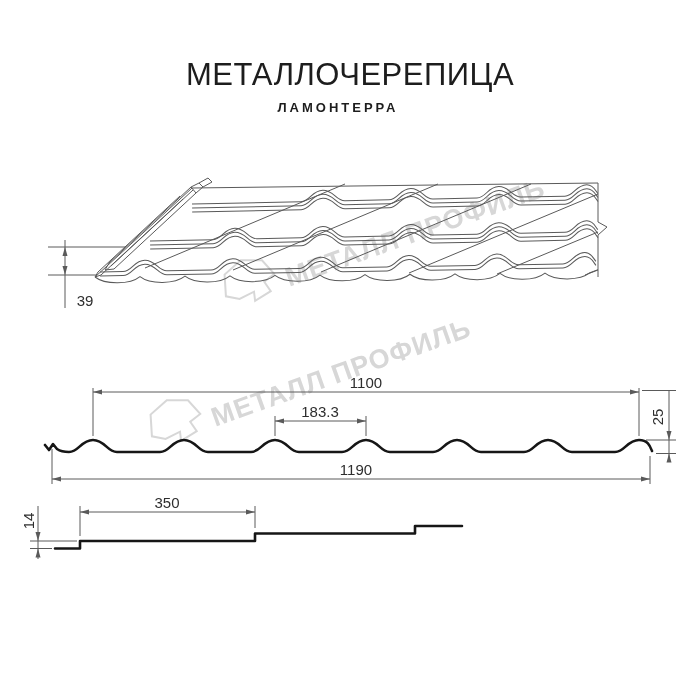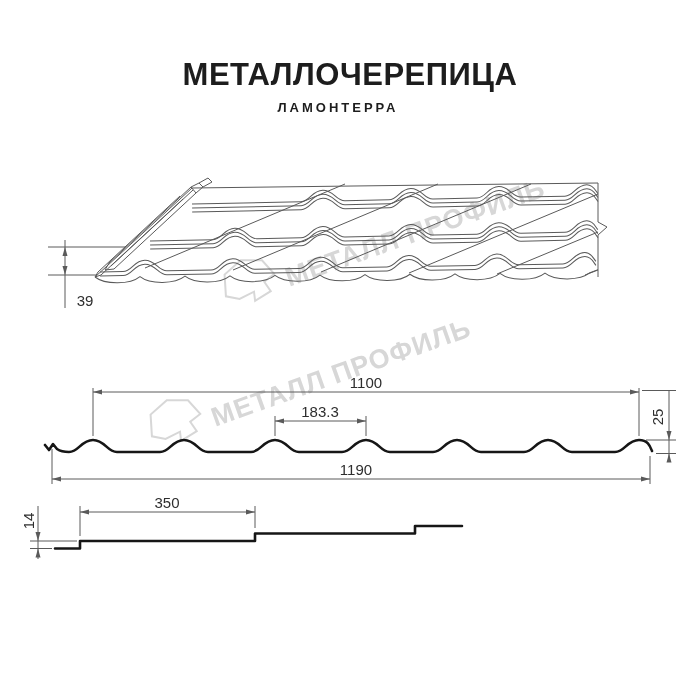--- a/index.html
+++ b/index.html
@@ -3,21 +3,21 @@
 <meta charset="utf-8">
 <style>
   html,body { margin:0; padding:0; }
   body {
     width:700px; height:700px; position:relative; overflow:hidden;
     background:#ffffff;
     font-family:"Liberation Sans", sans-serif;
   }
   .title {
     position:absolute; top:57px; left:0; width:700px; text-align:center;
-    font-size:31px; font-weight:700; letter-spacing:0.5px; color:#1d1d1d;
+    font-size:31px; font-weight:400; letter-spacing:0.5px; color:#1d1d1d;
     white-space:nowrap;
   }
   .subtitle {
     position:absolute; top:100px; left:0; width:676px; text-align:center;
     font-size:13px; font-weight:600; letter-spacing:3px; color:#1d1d1d;
     white-space:nowrap;
   }
   svg.canvas { position:absolute; left:0; top:0; }
   .thin  { fill:none; stroke-width:1; }
   .thick { fill:none; stroke-width:2.6; stroke-linejoin:round; stroke-linecap:round; }

